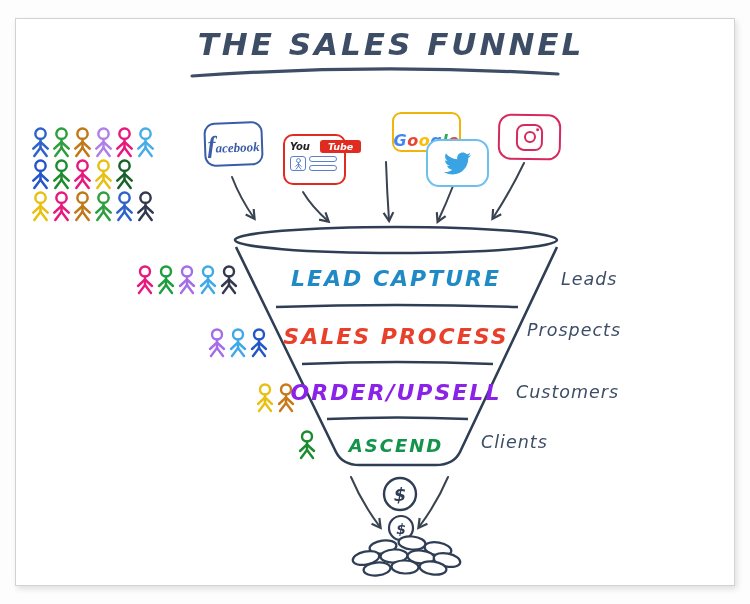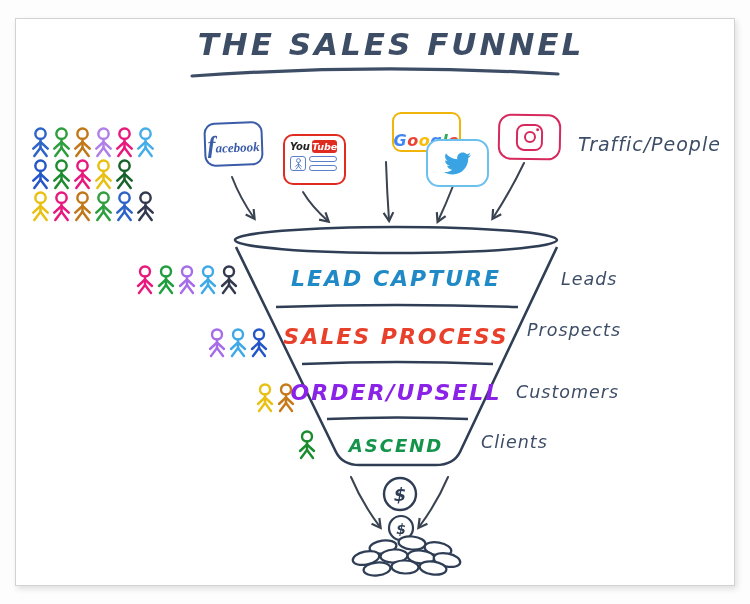--- a/index.html
+++ b/index.html
@@ -19,24 +19,24 @@
   
   .icon-box { position:absolute; background:#fff; }
   .fb-box { left:204px; top:122px; width:59px; height:44px; border:2.5px solid #3b5ca8;
             border-radius:11px; transform:rotate(-2deg); display:flex; align-items:center; justify-content:center; }
   .fb-text { font-family:"Liberation Serif", serif; font-style:italic; font-weight:bold;
              font-size:13px; color:#3b5ca8; }
   .fb-text::first-letter { font-size:24px; }
 
   .yt-box { left:283px; top:134px; width:63px; height:51px; border:2.5px solid #e02b20;
             border-radius:10px; padding:4px 5px; display:flex; flex-direction:column; gap:3px; }
-  .yt-top { display:flex; align-items:center; gap:2px; }
+  .yt-top { display:flex; align-items:center; gap:10px; }
   .yt-you { font-size:10px; font-weight:bold; font-style:italic; color:#222; }
   .yt-tube { font-size:9.5px; font-weight:bold; font-style:italic; color:#fff; background:#e02b20;
-             border-radius:3px; padding:1px 0; }
+             border-radius:3px; padding:1px 8px; }
   .yt-bottom { display:flex; gap:3px; align-items:center; }
   .yt-thumb { width:16px; height:15px; border:1.5px solid #5b7fc8; border-radius:3px;
               display:flex; align-items:center; justify-content:center; }
   .yt-lines { display:flex; flex-direction:column; gap:3px; }
   .yt-lines i { display:block; width:28px; height:6px; border:1.5px solid #5b7fc8; border-radius:4px; }
 
   .gg-box { left:352px; top:112px; width:69px; height:40px; border:2.5px solid #f0b50a;
             border-radius:9px; display:flex; align-items:flex-end; justify-content:center;margin-left:40px; }
   .gg-text { font-size:16px; font-weight:bold; font-style:italic; letter-spacing:0.5px; }
 
@@ -197,21 +197,20 @@
     </svg>
   </div>
 
   <div class="icon-box ig-box">
     <div class="ig-glyph">
       <span class="lens"></span>
         <span class="dot"></span>
     </div>
   </div>
 
-  <div class="abs traffic">Traffic/People</div>
 
   <div class="stage-label s0" style="color: rgb(31, 138, 198);">LEAD CAPTURE</div>
   <div class="stage-label s1" style="color: rgb(232, 64, 42);">SALES PROCESS</div>
   <div class="stage-label s2" style="color: rgb(139, 34, 232);">ORDER/UPSELL</div>
   <div class="stage-label s3" style="color: rgb(20, 147, 74);">ASCEND</div>
 
   <div class="side-label sl0">Leads</div>
   <div class="side-label sl1">Prospects</div>
   <div class="side-label sl2">Customers</div>
   <div class="side-label sl3">Clients</div>

